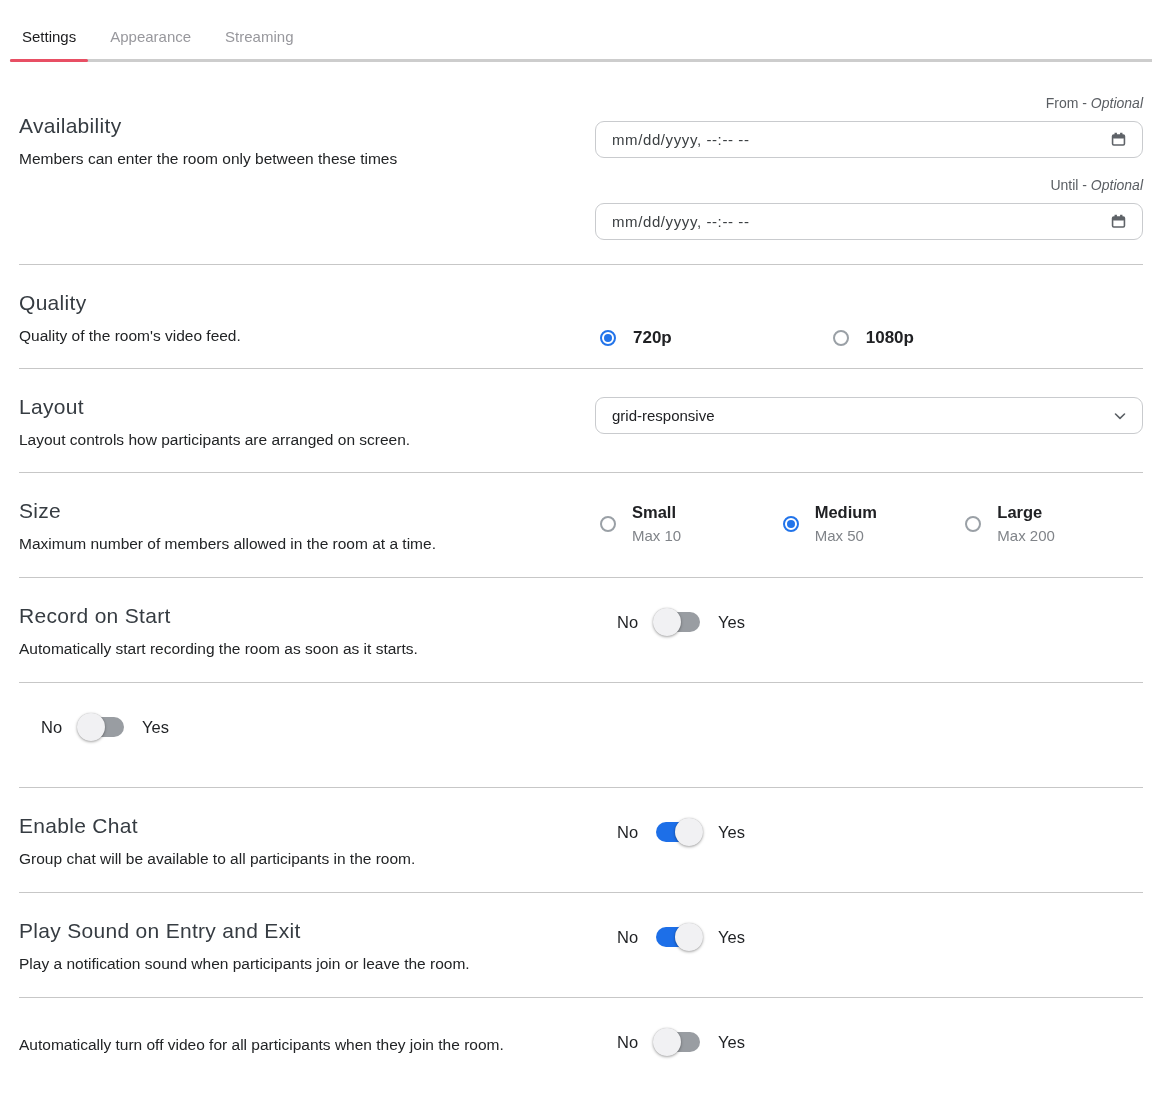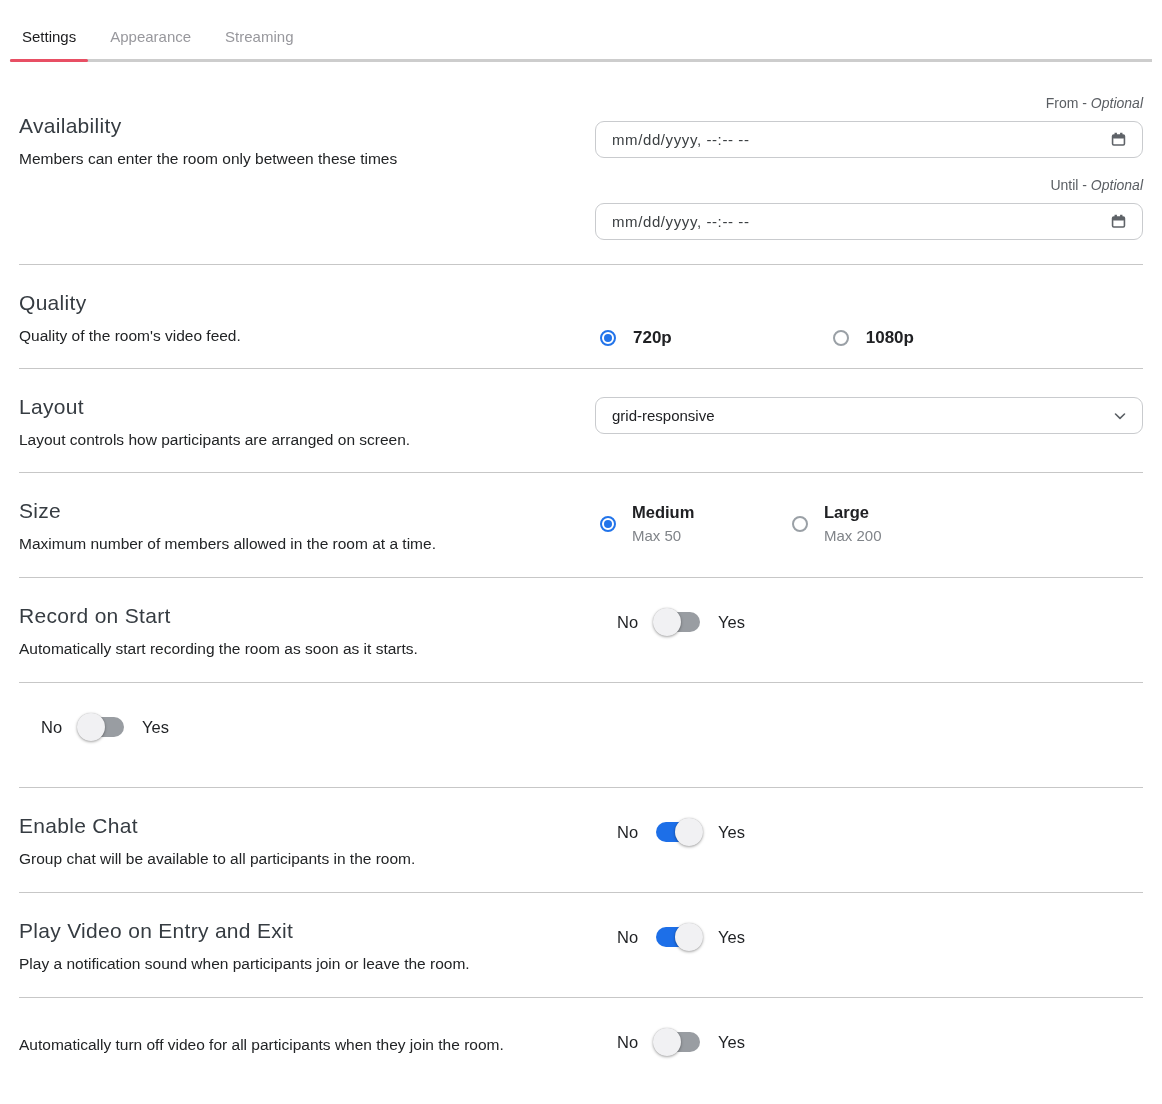--- a/index.html
+++ b/index.html
@@ -276,20 +276,27 @@
     </div>
   </section>
 
   <section class="row row-size">
     <div class="col-left">
       <h2 class="section-title">Size</h2>
       <p class="section-desc">Maximum number of members allowed in the room at a time.</p>
     </div>
     <div class="col-right">
       <div class="s-option">
+        <span class="radio"></span>
+        <span class="s-text">
+          <div class="s-label">Small</div>
+          <div class="s-sub">Max 10</div>
+        </span>
+      </div>
+      <div class="s-option">
         <span class="radio selected"></span>
         <span class="s-text">
           <div class="s-label">Medium</div>
           <div class="s-sub">Max 50</div>
         </span>
       </div>
       <div class="s-option">
         <span class="radio"></span>
         <span class="s-text">
           <div class="s-label">Large</div>
@@ -341,21 +348,21 @@
             <span class="track"></span>
             <span class="knob"></span>
           </span>
         <span class="toggle-on-label">Yes</span>
       </div>
     </div>
   </section>
 
   <section class="row row-toggle">
     <div class="col-left">
-      <h2 class="section-title">Play Video on Entry and Exit</h2>
+      <h2 class="section-title">Play Sound on Entry and Exit</h2>
       <p class="section-desc">Play a notification sound when participants join or leave the room.</p>
     </div>
     <div class="col-right">
       <div class="toggle-line">
         <span class="toggle-off-label">No</span>
         <span class="switch on">
             <span class="track"></span>
             <span class="knob"></span>
           </span>
         <span class="toggle-on-label">Yes</span>

